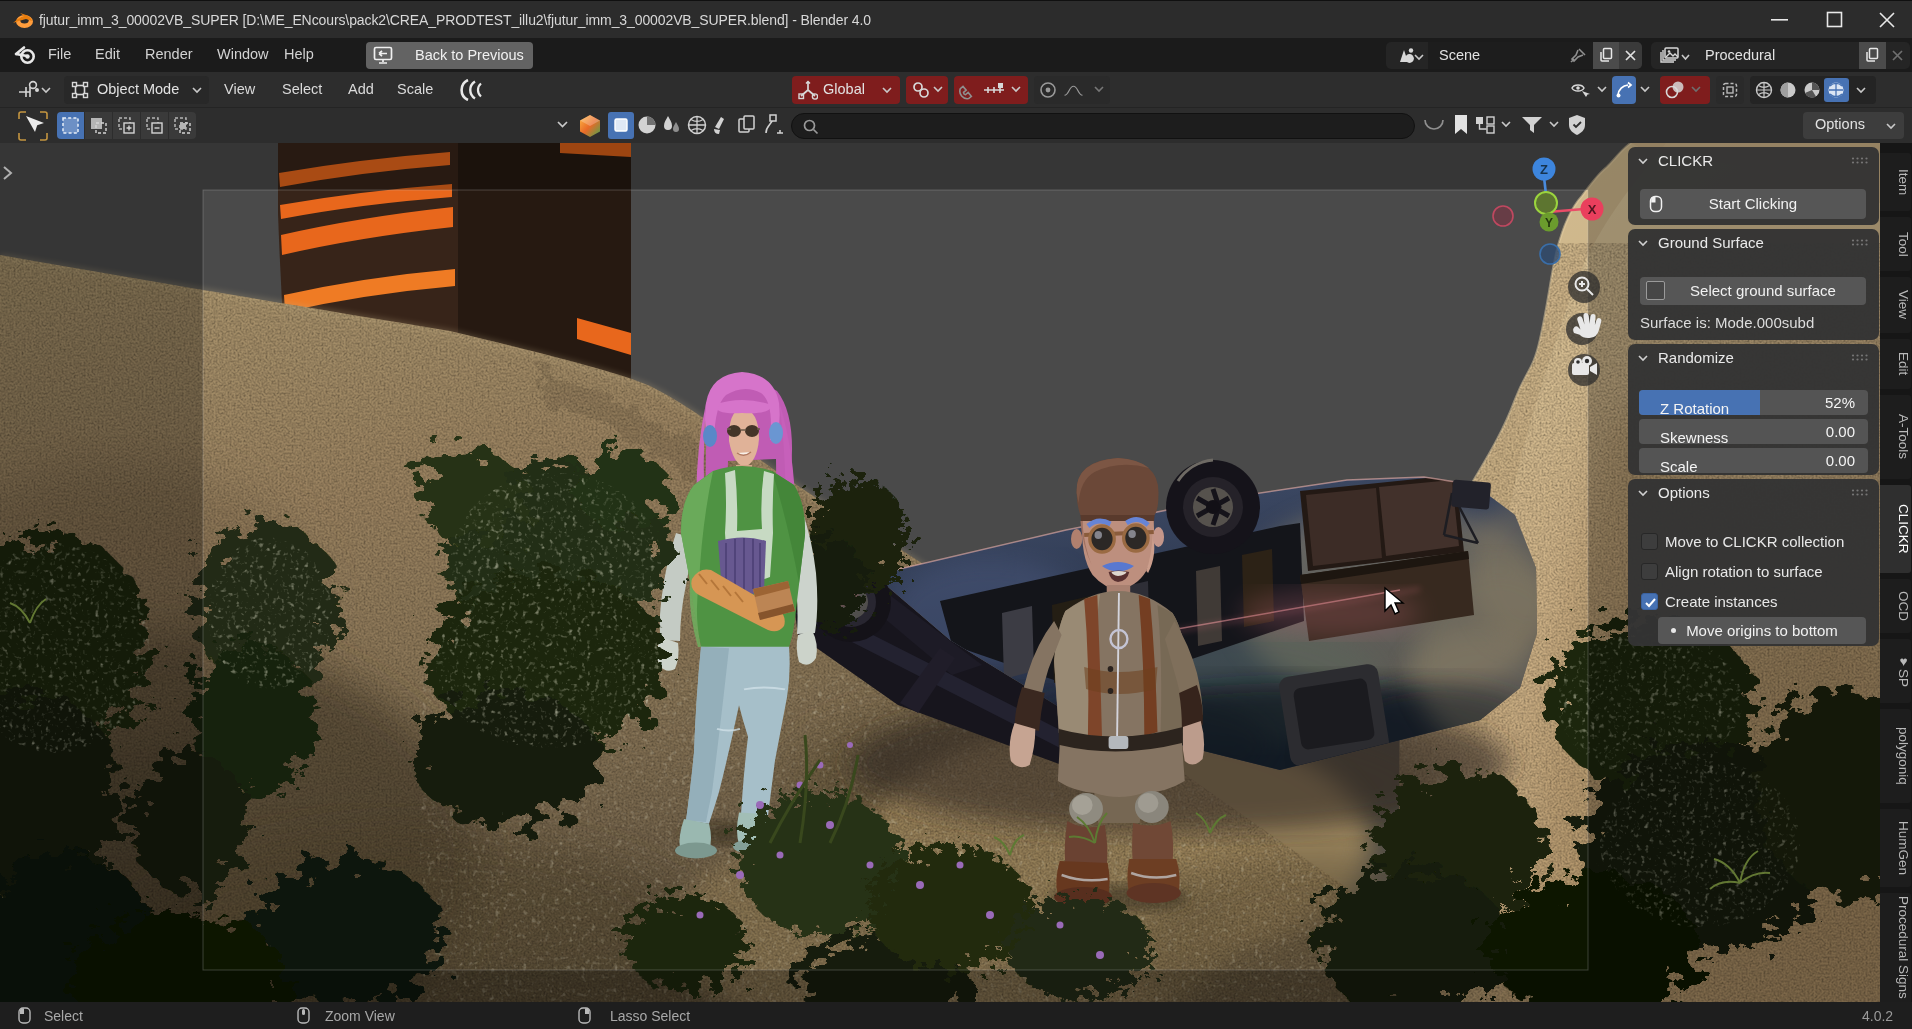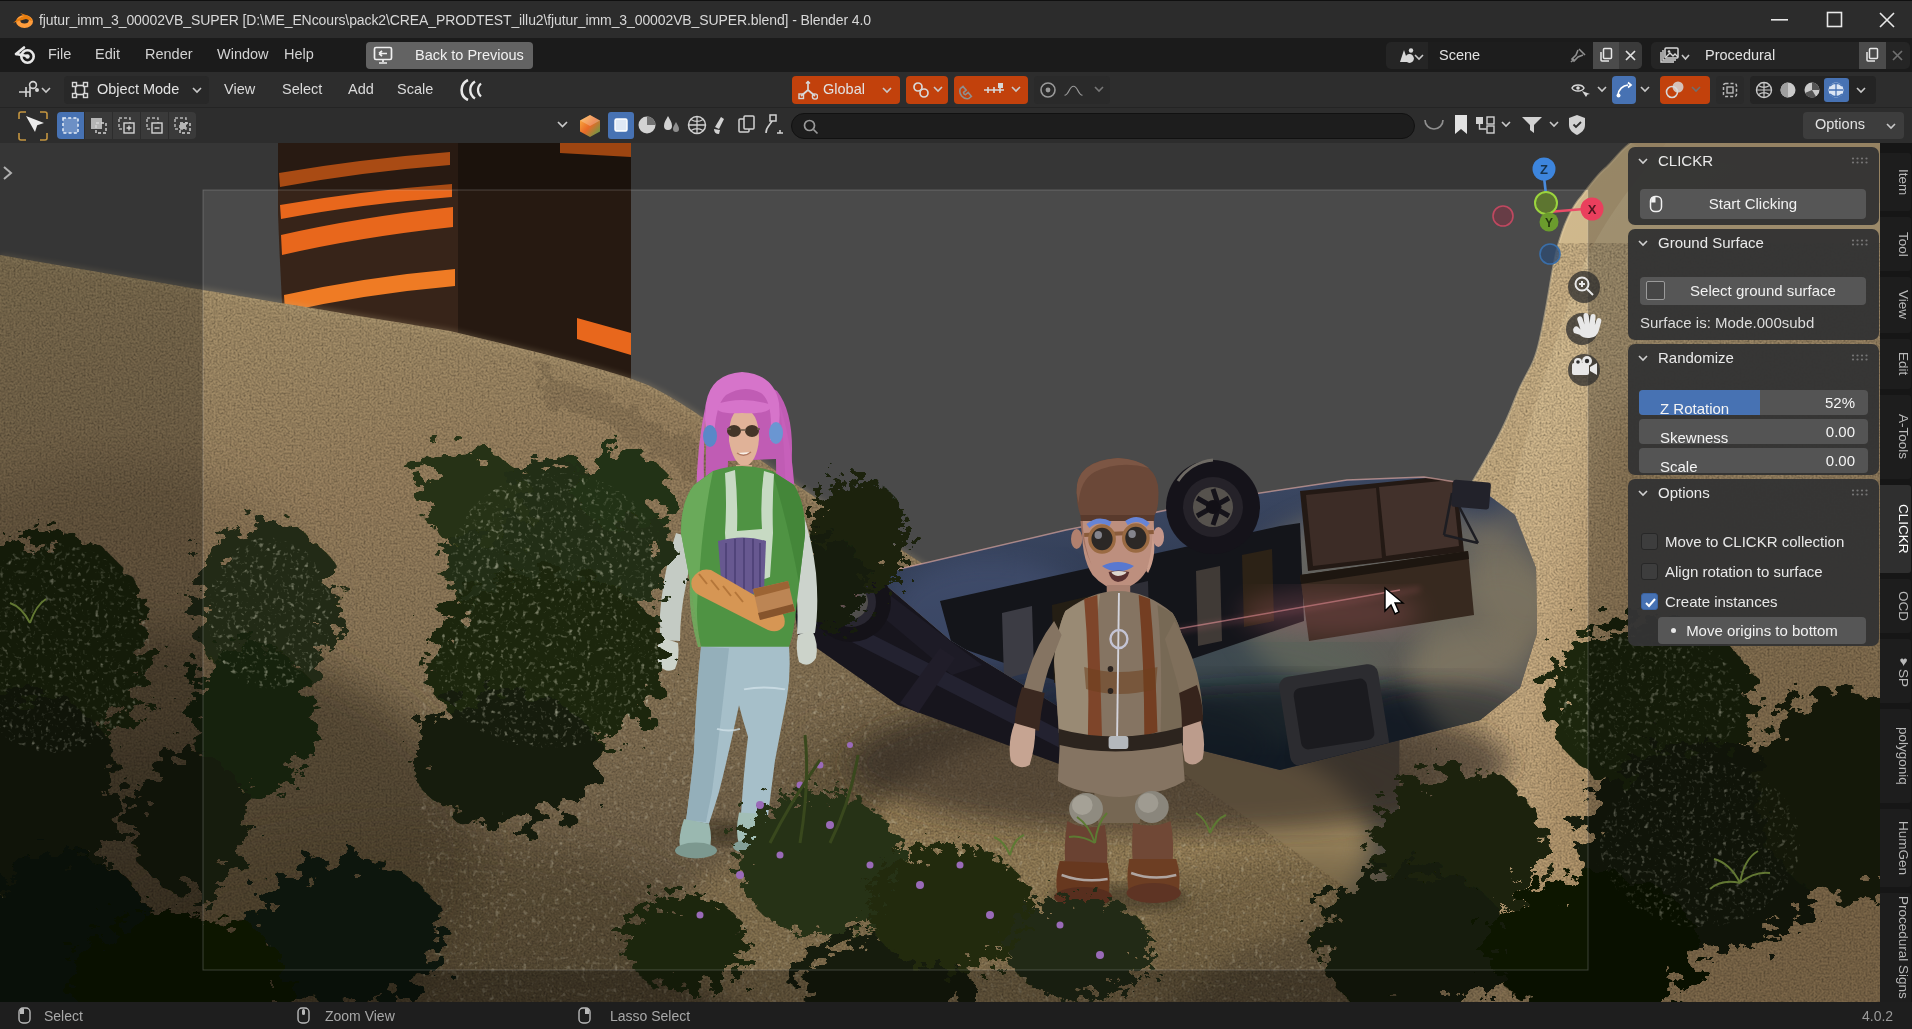--- a/index.html
+++ b/index.html
@@ -17,21 +17,21 @@
   #menubar { position:absolute; left:0; top:38px; width:1912px; height:34px; background:#1b1b1b; }
   .menuitem { position:absolute; top:8px; font-size:14.5px; color:#d2d2d2; }
   #backprev { position:absolute; left:361px; top:4px; width:167px; height:27px; background:#636363; border-radius:4px;
      color:#f0f0f0; font-size:14.5px; line-height:26px; }
   #backprev span { margin-left:49px; }
 
   
   #header1 { position:absolute; left:0; top:72px; width:1912px; height:36px; background:#2d2d2d; border-bottom:1px solid #242424;}
   #header2 { position:absolute; left:0; top:108px; width:1912px; height:35px; background:#2d2d2d; }
   .hmenu { position:absolute; top:9px; font-size:14.5px; color:#dadada; }
-  .widget { position:absolute; background:#c2410c; border-radius:4px; }
+  .widget { position:absolute; background:#7f1d1d; border-radius:4px; }
   .wtext { color:#e2e2e2; font-size:14.5px; }
 
   
   #viewport { position:absolute; left:0; top:143px; width:1880px; height:859px; overflow:hidden; background:#4a4a4a;}
 
   
   #npanel { position:absolute; left:1628px; top:147px; width:251px; }
   .panel { position:relative; background:rgba(52,52,52,0.97); border-radius:7px; margin-bottom:4px; }
   .phead { position:relative; height:27px; }
   .phead .title { position:absolute; left:30px; top:5px; font-size:15px; color:#eaeaea; }

